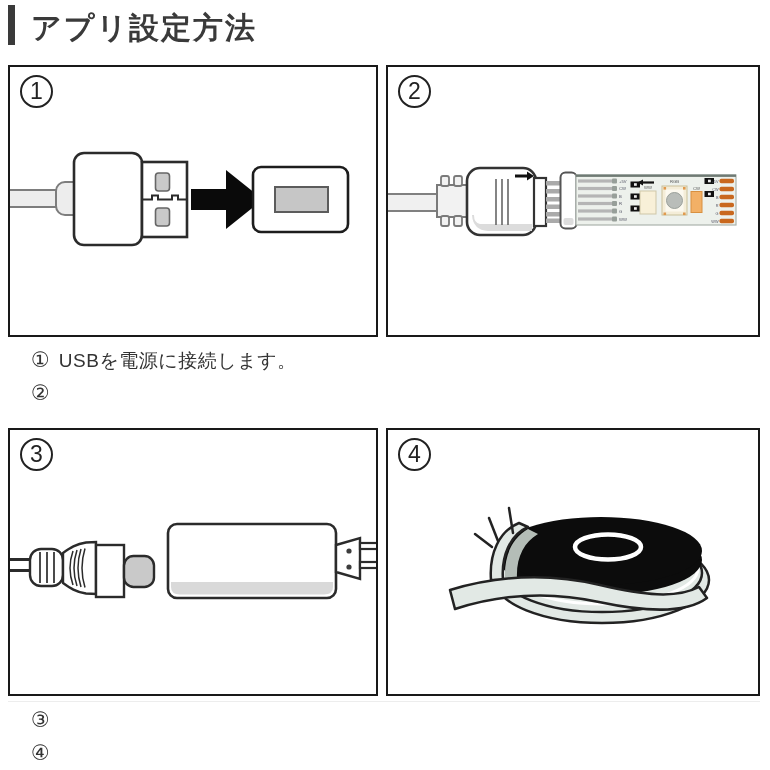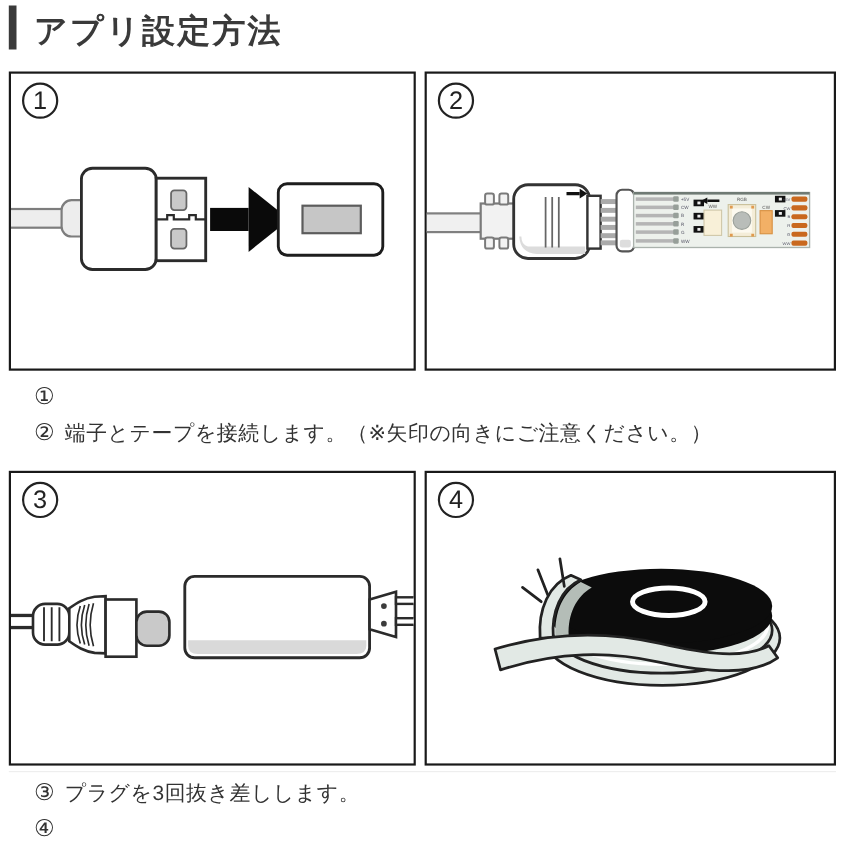--- a/index.html
+++ b/index.html
@@ -182,24 +182,24 @@
       <rect x="331.5" y="135.7" width="14.5" height="4.6" rx="1.8"></rect>
       <rect x="331.5" y="143.7" width="14.5" height="4.6" rx="1.8"></rect>
       <rect x="331.5" y="151.7" width="14.5" height="4.6" rx="1.8"></rect>
     </g>
   </svg>
 </div>
 
 <div class="captions" id="captions-top">
   <div class="cap-line">
     <span class="cap-num">①</span>
+    <span class="cap-text">USBを電源に接続します。</span>
   </div>
   <div class="cap-line">
     <span class="cap-num">②</span>
-    <span class="cap-text">端子とテープを接続します。（※矢印の向きにご注意ください。）</span>
   </div>
 </div>
 
 <div class="panel" id="panel3">
   <div class="badge">3</div>
   <svg viewBox="0 0 366 264" aria-hidden="true">
 
     <rect x="-2" y="128" width="36" height="3" fill="#2b2b2b"></rect>
     <rect x="-2" y="139" width="36" height="3" fill="#2b2b2b"></rect>
 
@@ -250,20 +250,19 @@
       <line x1="87" y1="104" x2="104" y2="117"></line>
       <line x1="101" y1="88" x2="110" y2="111"></line>
       <line x1="121" y1="78" x2="125" y2="103"></line>
     </g>
   </svg>
 </div>
 
 <div class="captions" id="captions-bottom">
   <div class="cap-line">
     <span class="cap-num">③</span>
-    <span class="cap-text">プラグを3回抜き差しします。</span>
   </div>
   <div class="cap-line">
     <span class="cap-num">④</span>
   </div>
 </div>
 
 <div class="divider"></div>
 
 </body></html>

